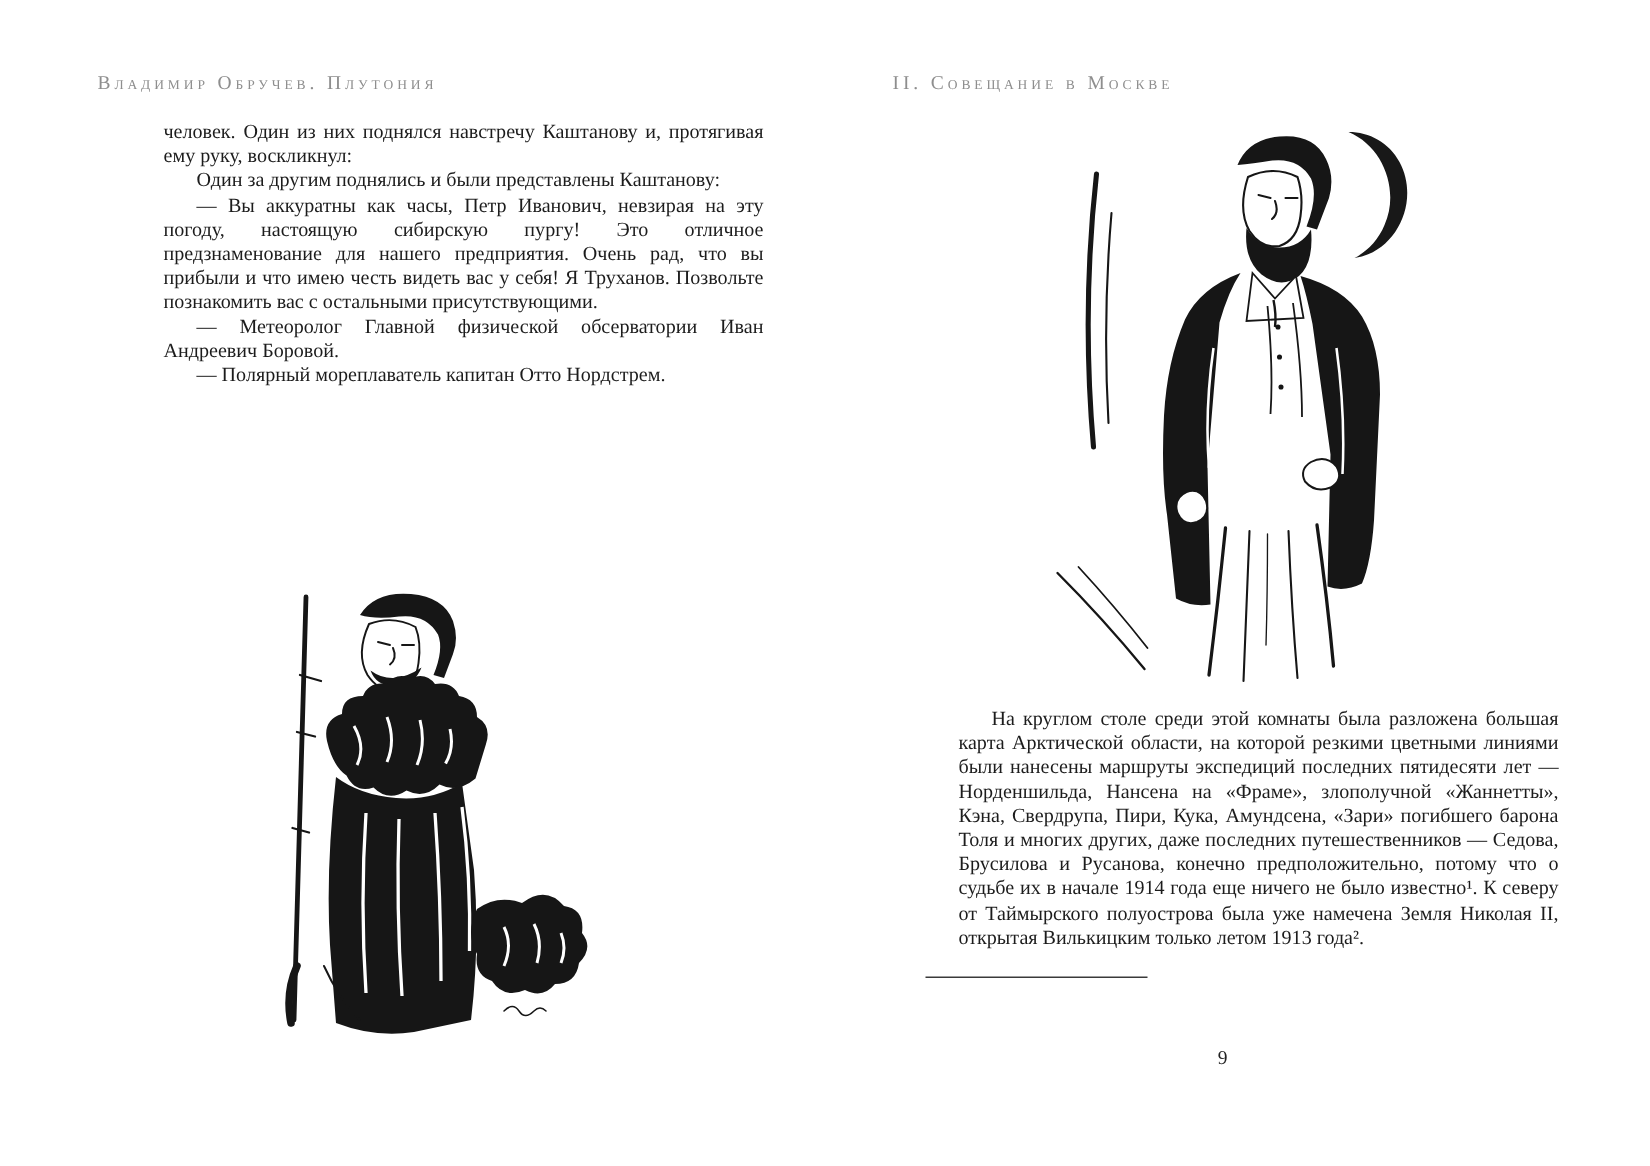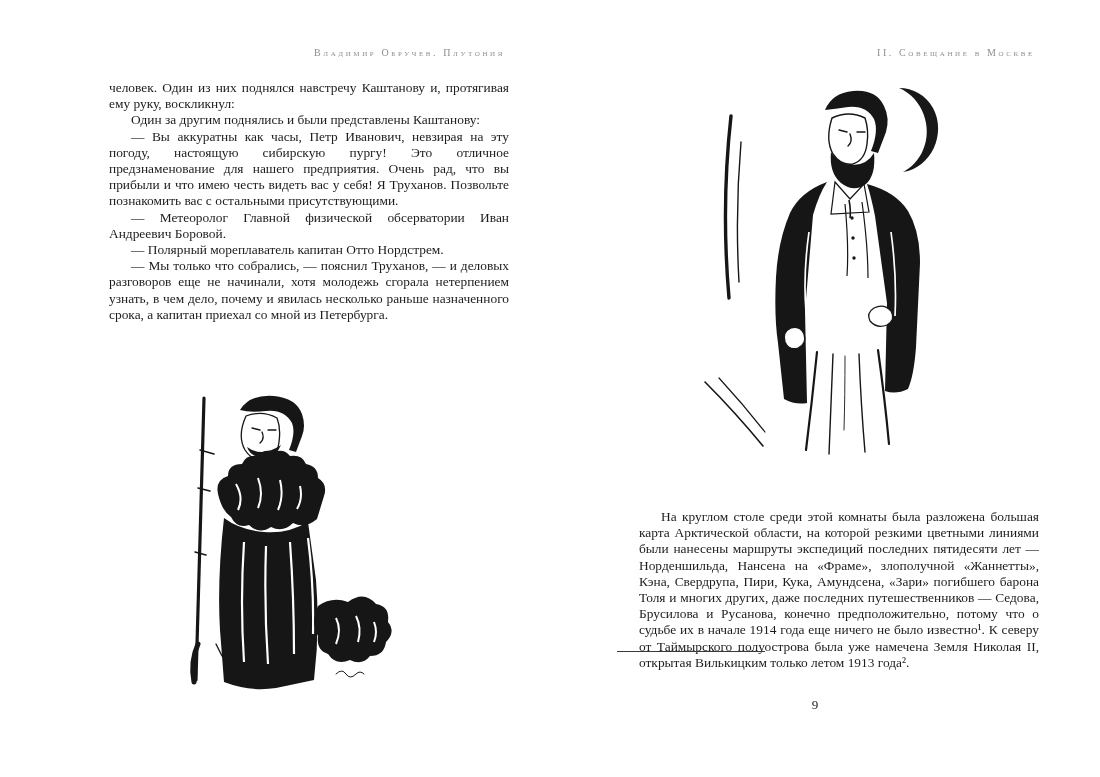--- a/index.html
+++ b/index.html
@@ -10,35 +10,35 @@
     color:#1c1c1c;
     position:relative;
     overflow:hidden;
   }
   .page { position:absolute; top:0; height:777px; width:400px; }
   .page-left  { left:85px; }
   .page-right { left:615px; }
 
   .running-head {
     position:absolute; top:47px; left:-20px; width:440px;
-    text-align:right;
-    font-size:10px;
+    text-align:left;
+    font-size:13px;
     letter-spacing:2.6px;
     color:#8e8e8e;
     font-variant:small-caps;
   }
 
   .body-text {
     position:absolute; left:0; width:400px;
     font-size:13.4px; line-height:16.2px;
     text-align:justify;
     margin-left:24px;
   }
   .page-left  .body-text { top:80px; }
-  .page-right .body-text { top:509px; }
+  .page-right .body-text { top:471px; }
   .body-text p { text-indent:22px; }
   .body-text p.noindent { text-indent:0; }
 
   .illus { position:absolute; }
   .illus-left  { left:55px; top:392px; }
   .illus-right { left:60px; top:82px; }
 
   .footnote-rule {
     position:absolute; left:2px; top:651px;
     width:148px; border-top:1px solid #3a3a3a;
@@ -64,21 +64,20 @@
 
   <div class="page page-left">
     <div class="running-head">Владимир Обручев. Плутония</div>
 
     <div class="body-text">
       <p class="noindent">человек. Один из них поднялся навстречу Каштанову и, протягивая ему руку, воскликнул:</p>
       <p>Один за другим поднялись и были представлены Каштанову:</p>
       <p>— Вы аккуратны как часы, Петр Иванович, невзирая на эту погоду, настоящую сибирскую пургу! Это отличное предзнаменование для нашего предприятия. Очень рад, что вы прибыли и что имею честь видеть вас у себя! Я Труханов. Позвольте познакомить вас с остальными присутствующими.</p>
       <p>— Метеоролог Главной физической обсерватории Иван Андреевич Боровой.</p>
       <p>— Полярный мореплаватель капитан Отто Нордстрем.</p>
-      <p>— Мы только что собрались, — пояснил Труханов, — и деловых разговоров еще не начинали, хотя молодежь сгорала нетерпением узнать, в чем дело, почему и явилась несколько раньше назначенного срока, а капитан приехал со мной из Петербурга.</p>
     </div>
 
     <div class="illus illus-left">
       <svg class="sketch" width="270" height="300" viewBox="0 0 270 300" aria-hidden="true">
         <g stroke="#161616" fill="none" stroke-linecap="round">
           <path d="M64 6 l-8 282" stroke-width="3.2"></path>
           <path d="M58 252 q-8 18 -4 38" stroke-width="5"></path>
           <path d="M60 58 l14 4 M58 96 l12 3 M55 160 l11 3" stroke-width="1.5"></path>
         </g>
         <g stroke-linecap="round">

